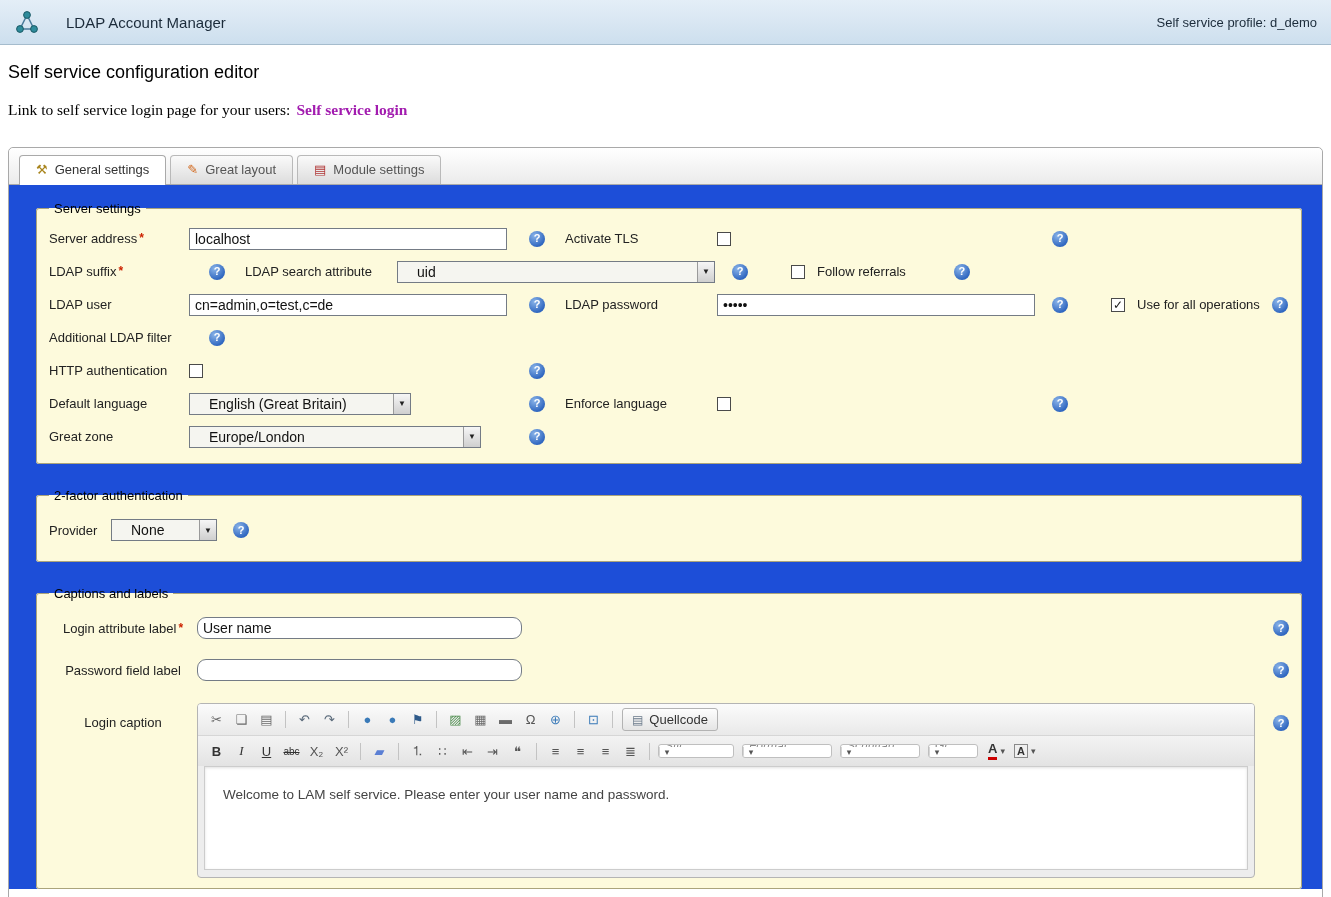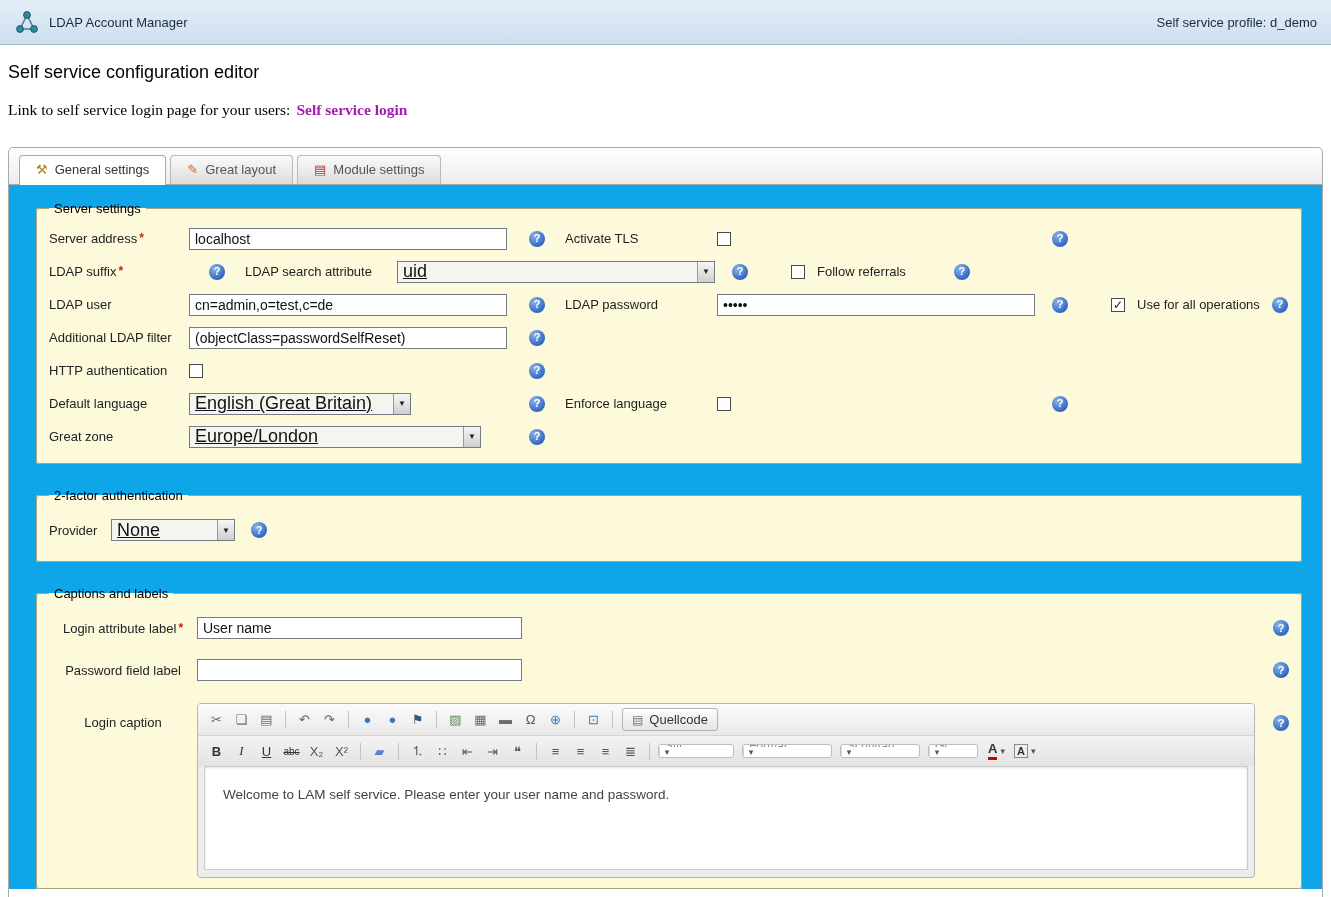--- a/index.html
+++ b/index.html
@@ -2,41 +2,41 @@
 <html><head>
 <meta charset="utf-8">
 <style>
   * { box-sizing: border-box; margin: 0; padding: 0; }
   html, body { width: 1331px; height: 897px; overflow: hidden; background: #fff;
     font-family: "Liberation Sans", sans-serif; font-size: 13px; color: #222; }
 
   
   .hdr { height: 45px; display: flex; align-items: center; padding: 0 14px;
     background: linear-gradient(#e4eef7, #cddfee); border-bottom: 1px solid #a5bccd; }
-  .hdr-title { margin-left: 9px; font-size: 13px; color: #1b2b3a; }
+  .hdr-title { margin-left: 26px; font-size: 15px; color: #1b2b3a; }
   .hdr-right { margin-left: auto; font-size: 13px; color: #1b2b3a; }
 
   
   h1.page-title { margin: 17px 8px 0; font-size: 18px; font-weight: normal; color: #000; }
   .linkline { margin: 18px 8px 28px; font-family: "Liberation Serif", serif; font-size: 15.5px; color: #000; }
   .linkline a { color: #a21caf; font-weight: bold; text-decoration: none; margin-left: 6px; }
 
   
   .panel { margin: 0 8px; border: 1px solid #a9a9a9; border-radius: 5px 5px 0 0; }
   .tabstrip { display: flex; gap: 4px; align-items: flex-end; padding: 7px 0 0 10px;
     background: linear-gradient(#ffffff, #ebebeb); border-bottom: 1px solid #aaa; border-radius: 5px 5px 0 0; }
   .tab { display: inline-flex; align-items: center; gap: 7px; padding: 6px 16px 7px;
     border: 1px solid #b9b9b9; border-bottom: none; border-radius: 4px 4px 0 0;
     background: linear-gradient(#fafafa, #dcdcdc); color: #555; cursor: pointer; position: relative; }
   .tab.active { background: #fff; color: #333; border-color: #a9a9a9; margin-bottom: -1px; padding-bottom: 8px; }
   .ticon { font-size: 13px; }
   .tab:nth-child(1) .ticon { color: #a8841c; }
   .tab:nth-child(2) .ticon { color: #d2691e; }
   .tab:nth-child(3) .ticon { color: #b03434; }
-  .panel-body { background: #0ea5e9; padding: 16px 20px 0 27px; }
+  .panel-body { background: #1d4ed8; padding: 16px 20px 0 27px; }
 
   
   fieldset.lam { background: #fdfadc; border: 1px solid #aba47b; border-radius: 3px;
     padding: 6px 12px 10px; margin: 0 0 24px; }
   fieldset.lam legend { padding: 0 5px; color: #000; font-size: 13px; }
 
   .frow { display: flex; align-items: center; min-height: 33px; }
   .frow.tall { min-height: 42px; }
   .frow.top { align-items: flex-start; padding-top: 4px; }
   .c-l1 { width: 140px; flex: none; }
@@ -46,26 +46,26 @@
   .c-f2 { width: 320px; flex: none; display: flex; align-items: center; }
   .c-h2 { width: 46px; flex: none; display: flex; justify-content: center; }
   .c-x  { display: flex; align-items: center; gap: 12px; margin-left: 28px; }
   .c-lc { width: 148px; flex: none; text-align: center; }
   .c-hr { margin-left: auto; display: flex; }
 
   .req { color: #cc2200; font-weight: bold; margin-left: 2px; vertical-align: top; font-size: 12px; }
 
   input.text { height: 22px; width: 318px; border: 1px solid #747b85; background: #fff;
     padding: 1px 5px; font-family: "Liberation Sans", sans-serif; font-size: 14px; color: #111; }
-  input.text.w325 { width: 325px; }
+  input.text.w325 { width: 325px; border-radius: 9px; }
 
   .combo { display: inline-flex; align-items: stretch; height: 22px; border: 1px solid #747b85;
     background: #f5f5f0; }
-  .combo-text { flex: 1; display: flex; align-items: center; padding: 0 5px; font-size: 18px;
-    color: #111; overflow: hidden; white-space: nowrap; text-decoration: underline; }
+  .combo-text { flex: 1; display: flex; align-items: center; padding: 0 19px; font-size: 14px;
+    color: #111; overflow: hidden; white-space: nowrap; }
   .combo-btn { width: 17px; flex: none; display: flex; align-items: center; justify-content: center;
     border-left: 1px solid #9a9a9a; background: linear-gradient(#f6f6f6, #cfcfcf);
     font-size: 8px; color: #222; }
 
   .cb { width: 14px; height: 14px; flex: none; border: 1px solid #4a4a4a; background: #fff;
     display: inline-flex; align-items: center; justify-content: center;
     font-size: 12px; line-height: 1; color: #222; }
 
   .help { width: 16px; height: 16px; flex: none; border-radius: 50%;
     background: radial-gradient(circle at 35% 30%, #8ab4e8, #2f66c0 72%);
@@ -207,23 +207,20 @@
           </span>
         <span class="c-x">
             <span class="cb checked">✓</span>
             <span>Use for all operations</span>
             <span class="help">?</span>
           </span>
       </div>
 
       <div class="frow">
         <span class="c-l1">Additional LDAP filter</span>
-        <span class="c-f1">
-            <input class="text" type="text" value="(objectClass=passwordSelfReset)" style="">
-          </span>
         <span class="c-h1">
             <span class="help">?</span>
           </span>
       </div>
 
       <div class="frow">
         <span class="c-l1">HTTP authentication</span>
         <span class="c-f1">
             <span class="cb"></span>
           </span>
@@ -263,21 +260,21 @@
         <span class="c-h1">
             <span class="help">?</span>
           </span>
       </div>
     </fieldset>
 
     <fieldset class="lam">
       <legend>2-factor authentication</legend>
       <div class="frow tall">
         <span style="width:62px">Provider</span>
-        <span class="combo" style="width:124px">
+        <span class="combo" style="width:106px">
             <span class="combo-text">None</span>
             <span class="combo-btn">▼</span>
           </span>
         <span class="help ml16">?</span>
       </div>
     </fieldset>
 
     <fieldset class="lam">
       <legend>Captions and labels</legend>
 

